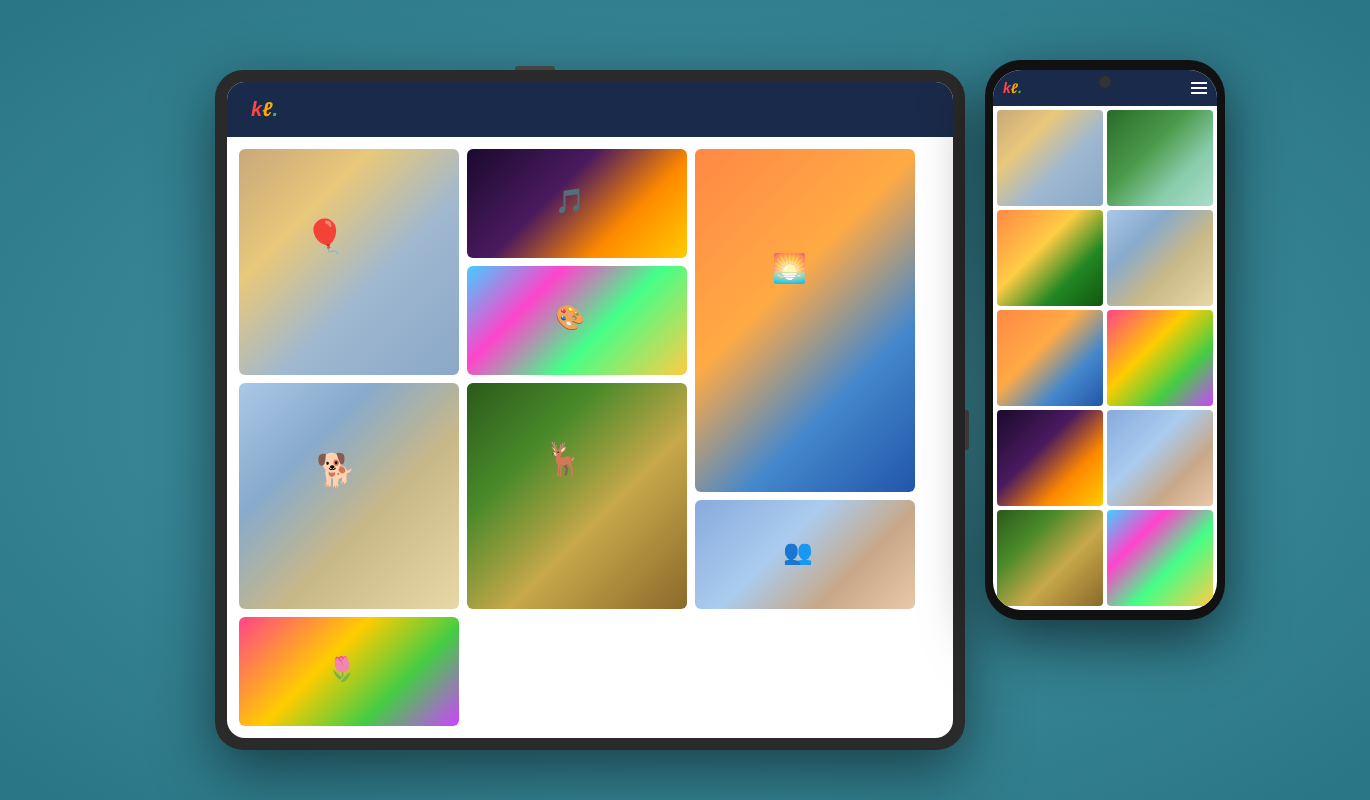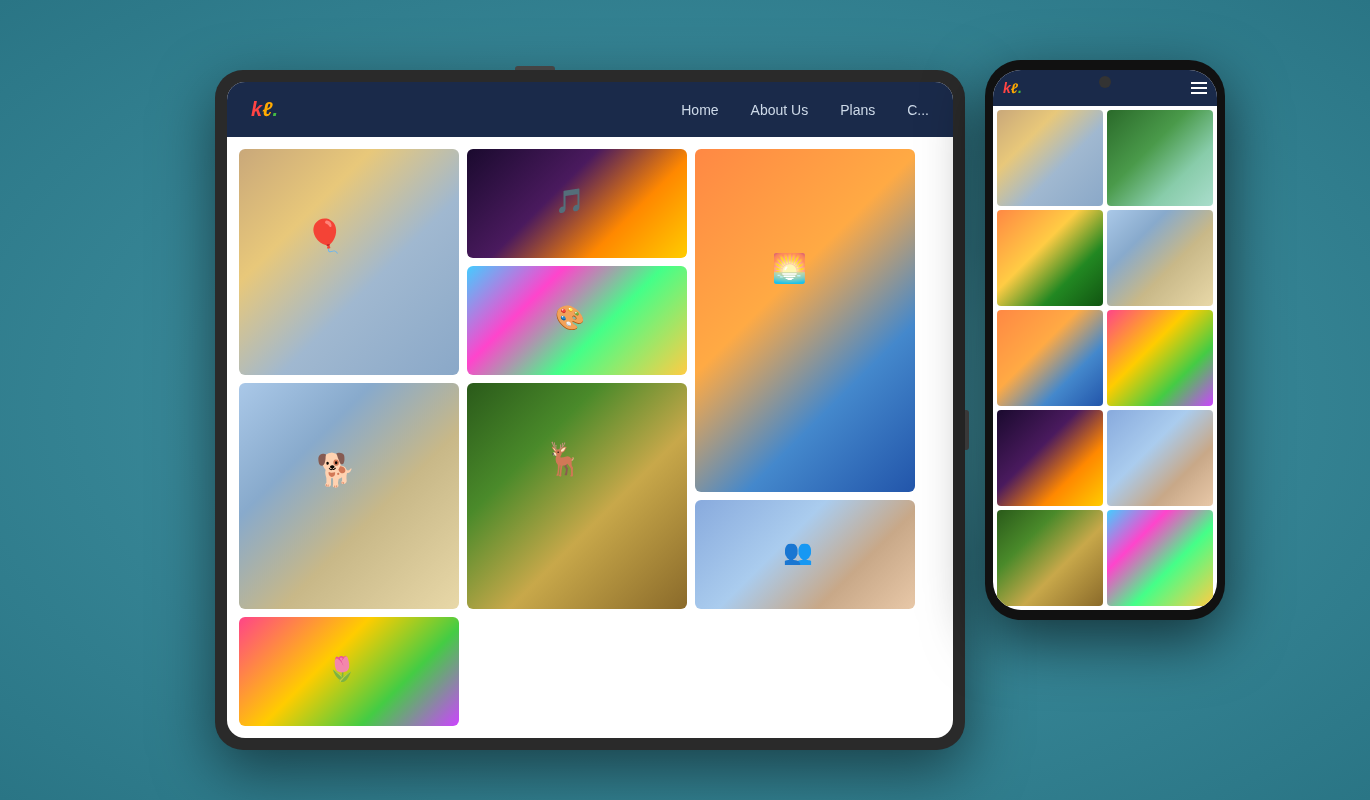--- a/index.html
+++ b/index.html
@@ -366,34 +366,20 @@
     <div class="tablet-button-top"></div>
     <div class="tablet-button-right"></div>
     <div class="tablet-screen">
 
       <nav class="tablet-nav">
         <div class="logo">
           <div class="logo-k">
             <span>k</span><span>ℓ</span><span>.</span>
           </div>
         </div>
-        <ul class="nav-links">
-          <li>
-            <a>Home</a>
-          </li>
-          <li>
-            <a>About Us</a>
-          </li>
-          <li>
-            <a>Plans</a>
-          </li>
-          <li>
-            <a>C...</a>
-          </li>
-        </ul>
       </nav>
 
       <div class="tablet-gallery">
         <div class="photo-card photo-balloons"></div>
         <div class="photo-card photo-concert"></div>
         <div class="photo-card photo-friends-sunset"></div>
         <div class="photo-card photo-holi"></div>
         <div class="photo-card photo-dog"></div>
         <div class="photo-card photo-deer"></div>
         <div class="photo-card photo-group"></div>

